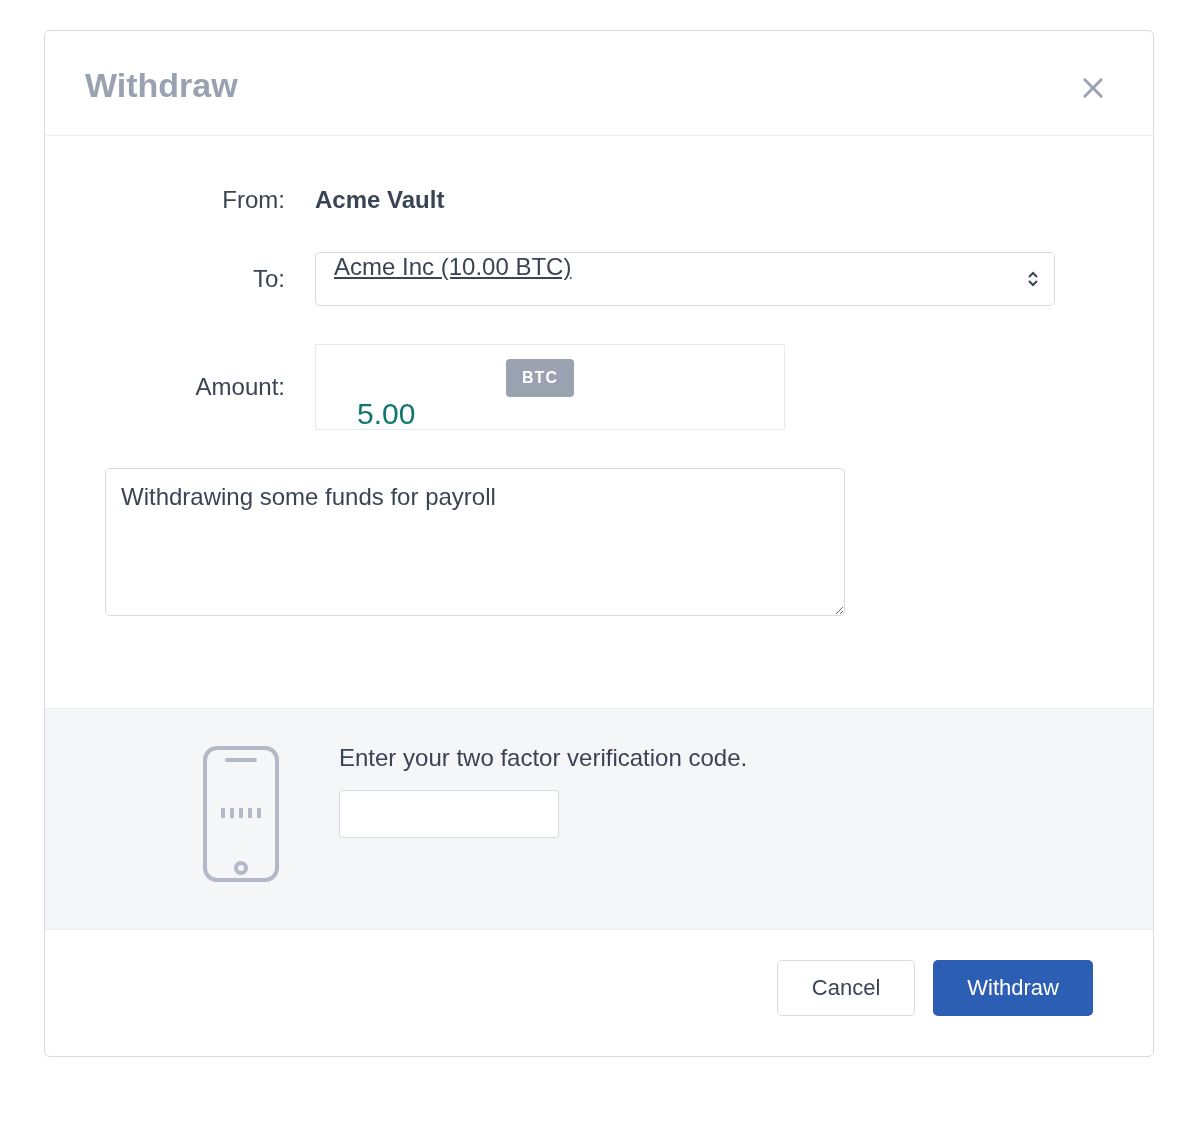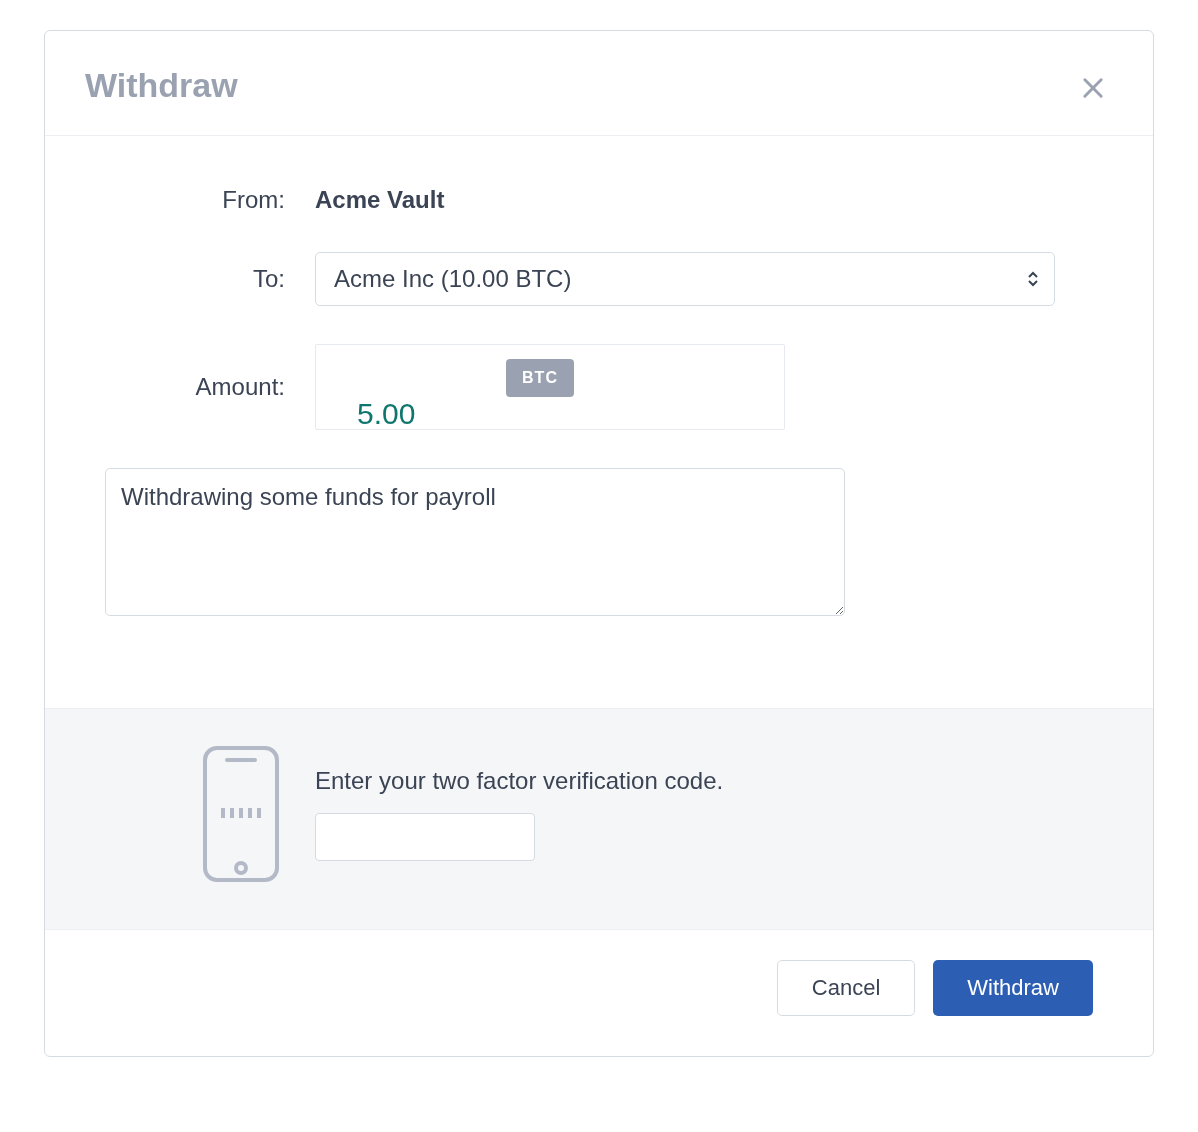--- a/index.html
+++ b/index.html
@@ -99,22 +99,22 @@
     .select-display {
       width: 100%;
       height: 54px;
       border: 1px solid #d6dbe3;
       border-radius: 5px;
       background: #ffffff;
       padding: 0 71px 0 18px;
       font-size: 24px;
       color: #3b4454;
       display: flex;
-      align-items: center;
       cursor: pointer;
+      text-decoration: underline;
     }
 
     .select-arrows {
       position: absolute;
       right: 16px;
       top: 50%;
       transform: translateY(-50%);
       pointer-events: none;
       color: #3b4454;
     }
@@ -168,21 +168,22 @@
       resize: both;
       outline: none;
     }
 
     .twofa-section {
       background: #f5f6f8;
       border-top: 1px solid #eceef2;
       border-bottom: 1px solid #eceef2;
       padding: 35px 60px 45px 60px;
       display: flex;
-      align-items: center;
+      align-items: flex-start;
+      gap: 24px;
     }
 
     .phone-icon-wrapper {
       width: 210px;
       padding-right: 30px;
       display: flex;
       justify-content: flex-end;
     }
 
     .phone-icon {

